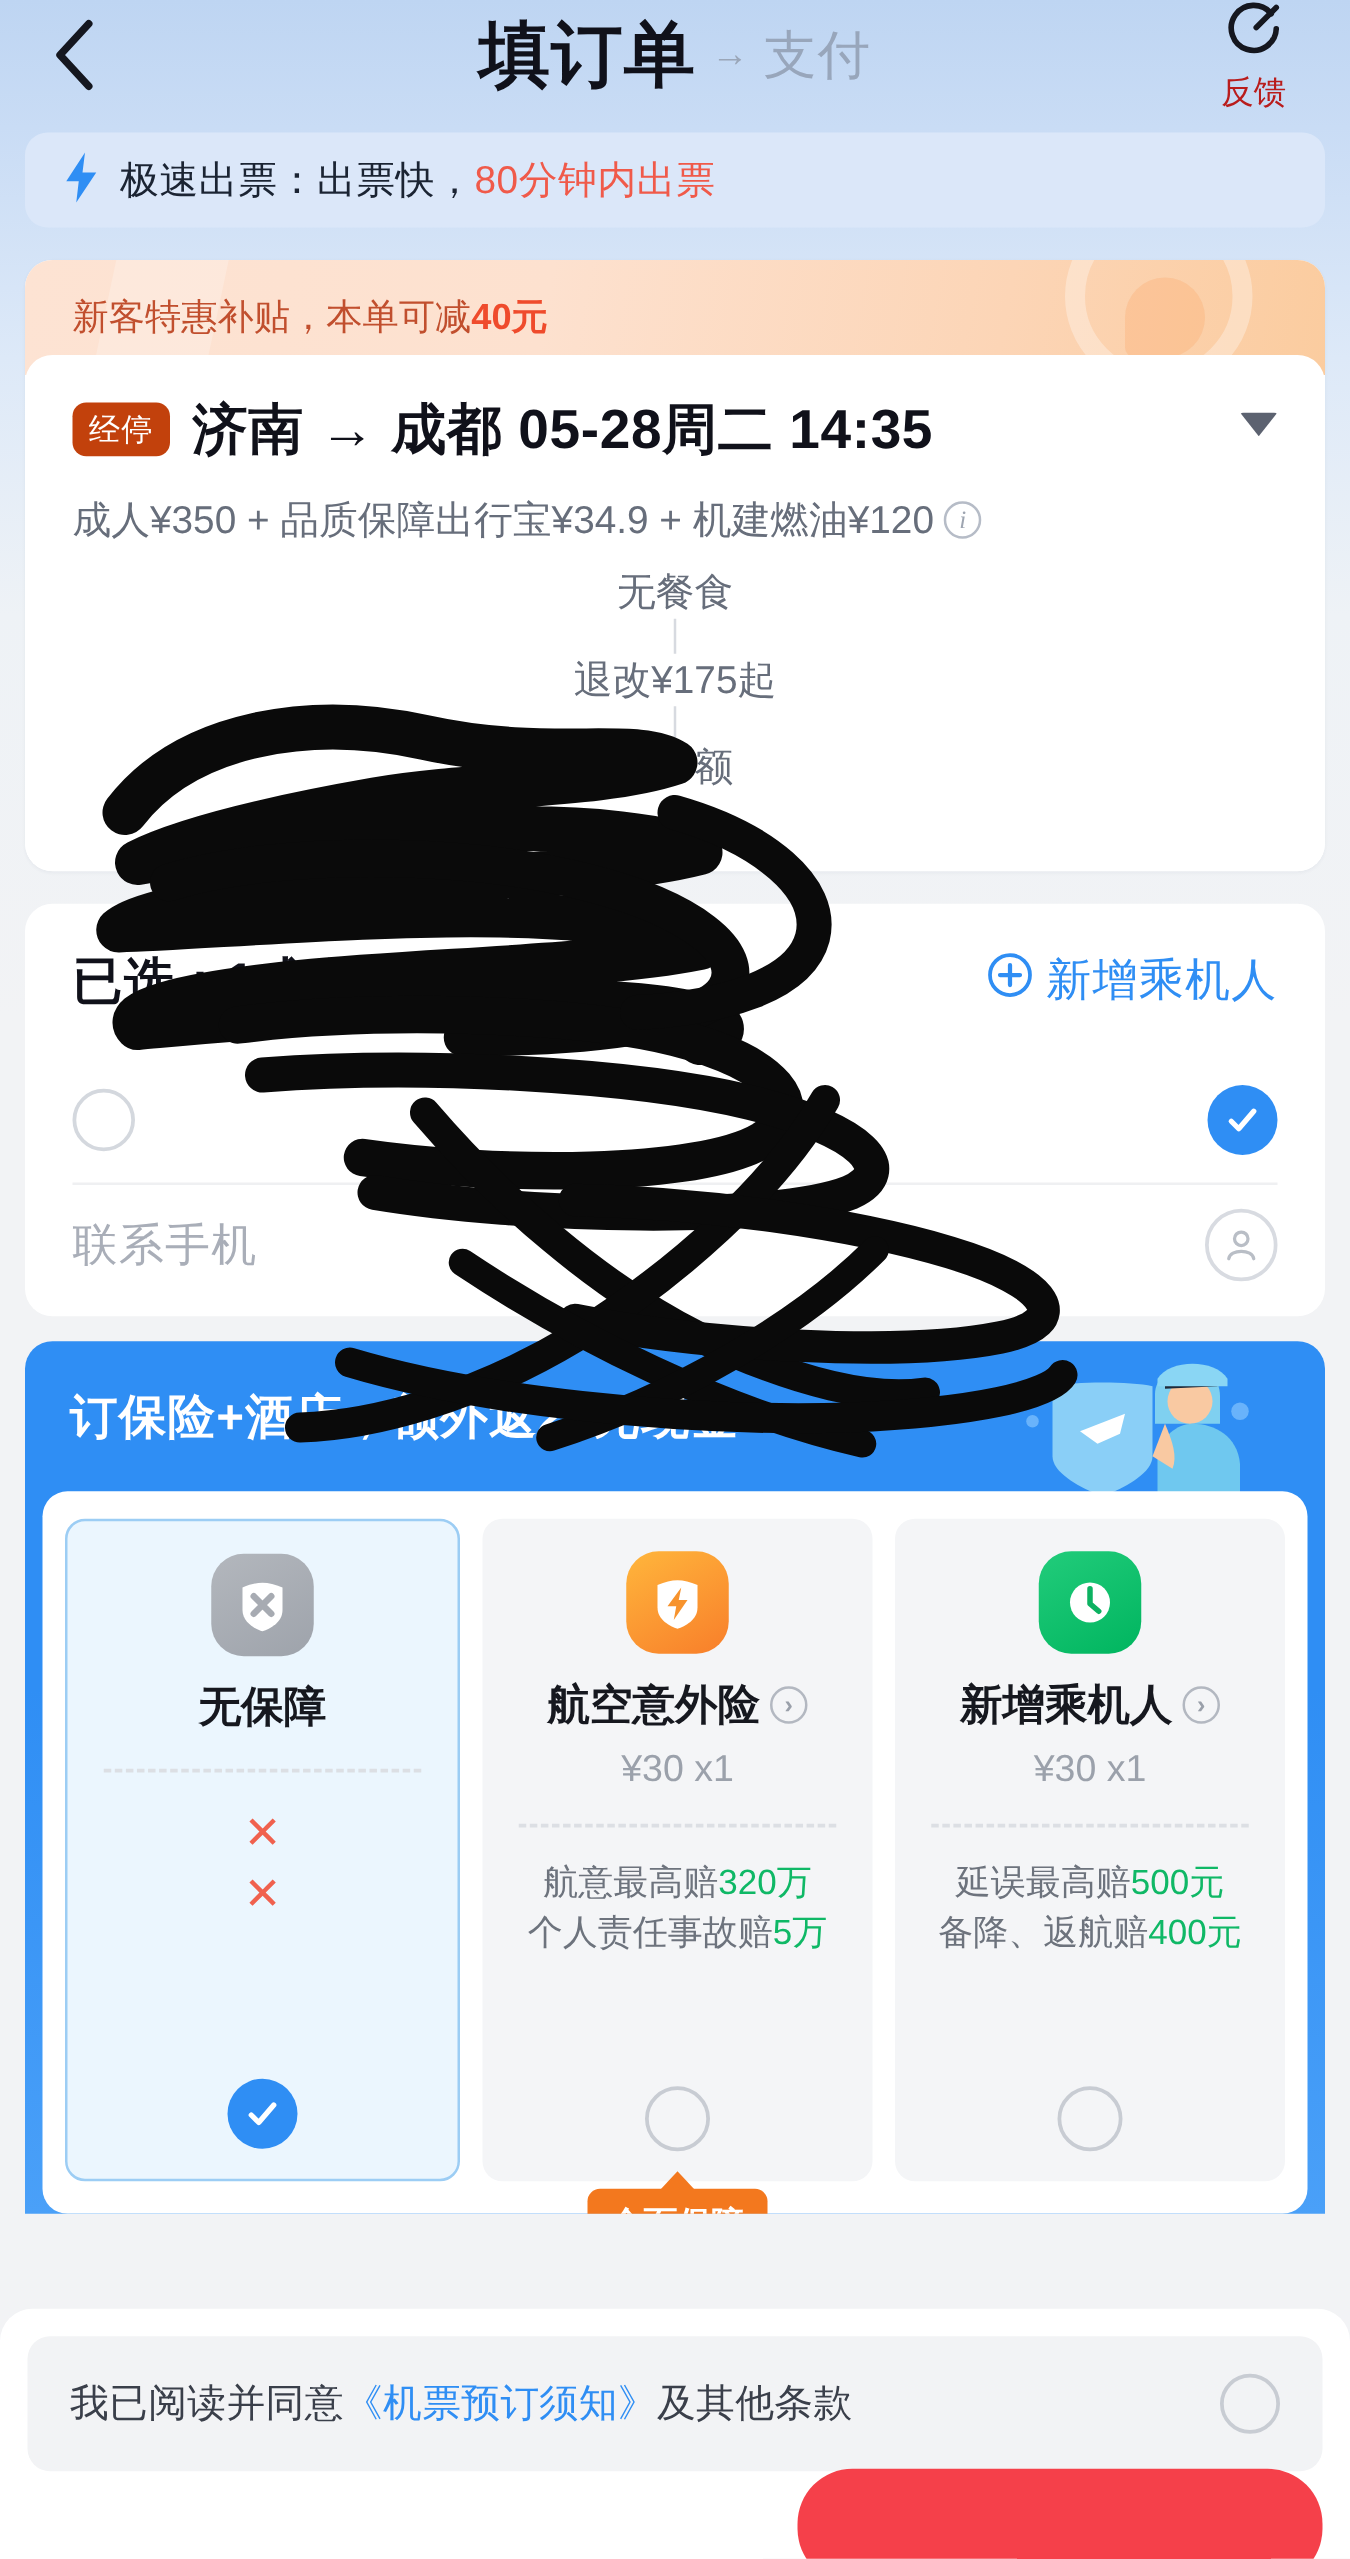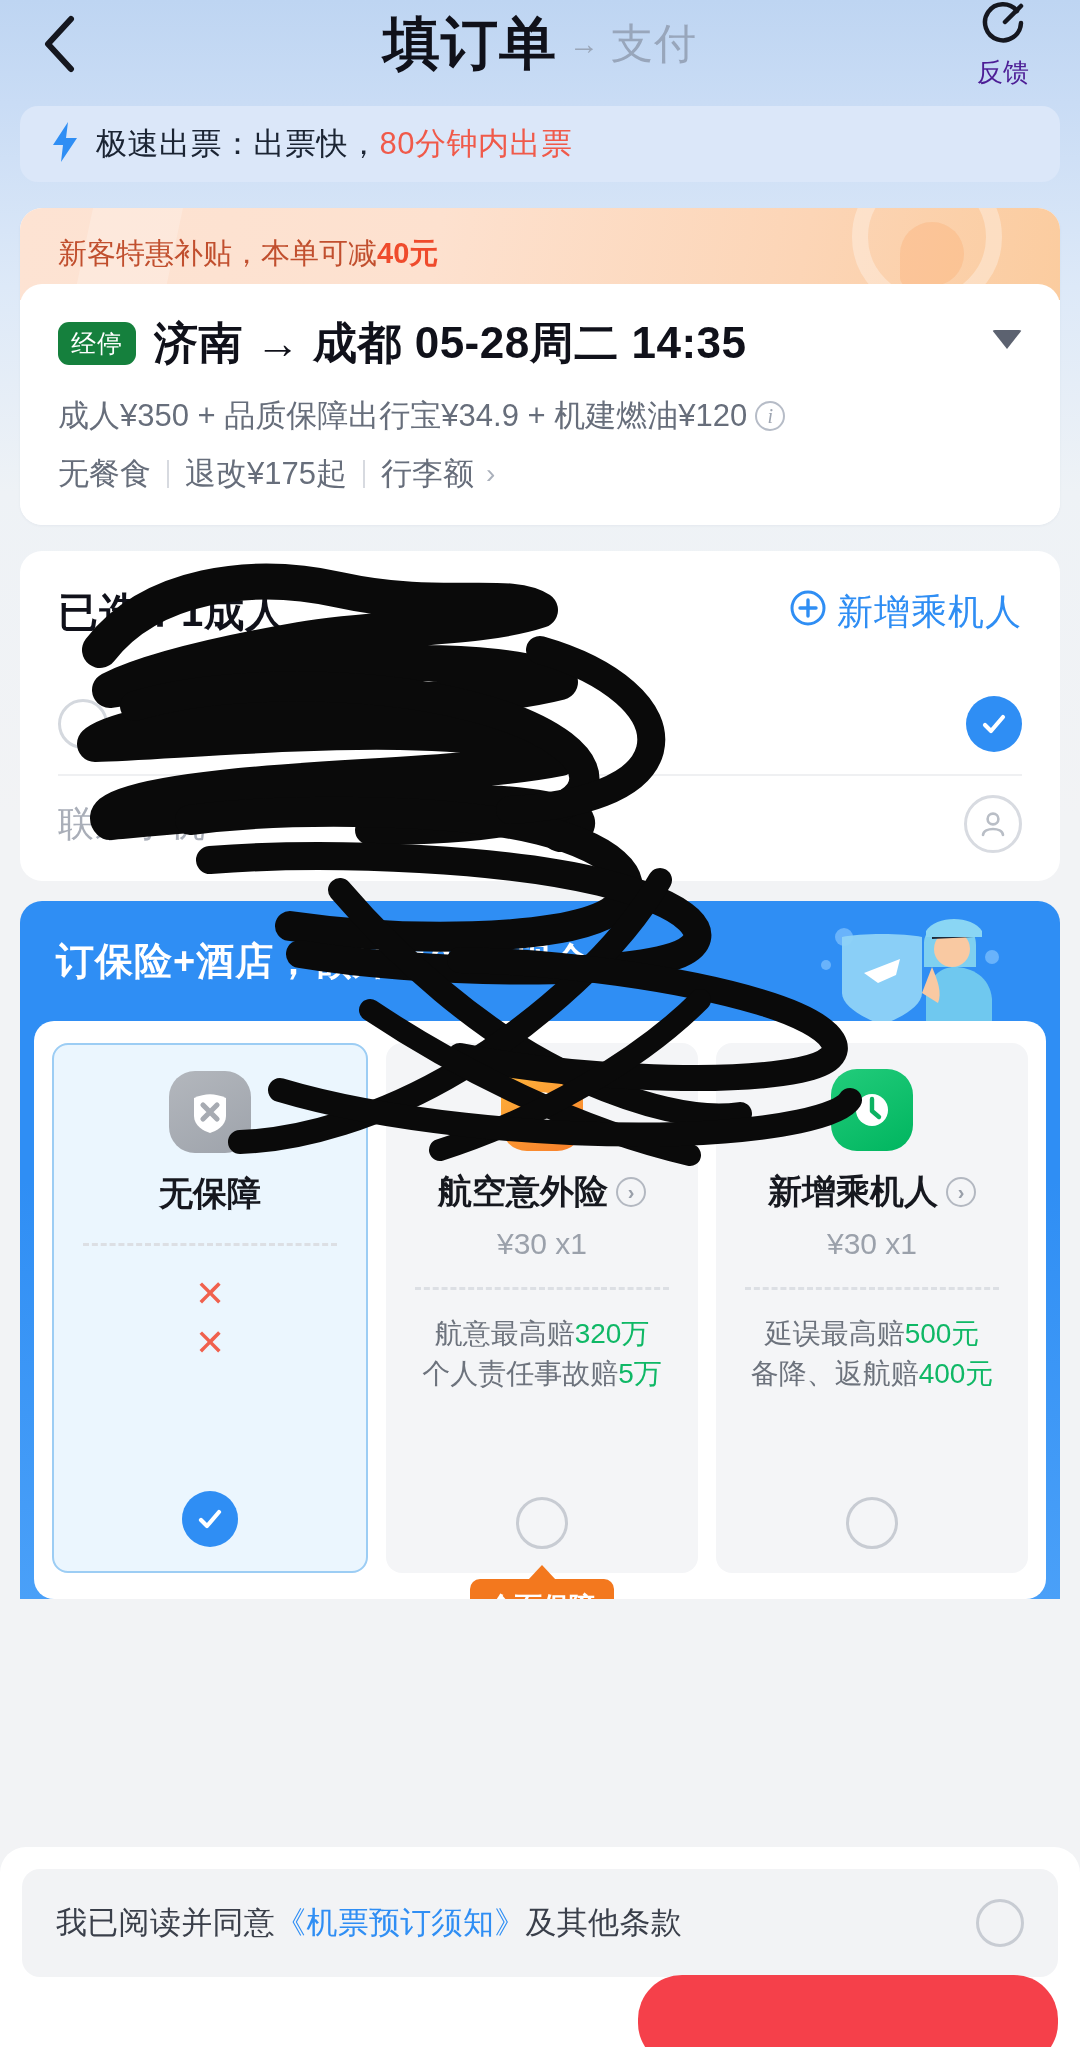--- a/index.html
+++ b/index.html
@@ -38,21 +38,21 @@
   .title-main {
     font-size: 57px; font-weight: bold; color: #10111a; letter-spacing: 1px;
   }
   .title-arrow { color: #9aa6b8; font-size: 30px; margin: 0 2px; }
   .title-next { font-size: 42px; color: #98a6bb; letter-spacing: 1px; }
   .feedback {
     position: absolute; right: 22px; top: -2px;
     display: flex; flex-direction: column; align-items: center; gap: 1px;
     width: 110px;
   }
-  .feedback-label { font-size: 26px; color: #4c1d95; }
+  .feedback-label { font-size: 26px; color: #b91c1c; }
 
   
   .fast-banner {
     margin: 18px 20px 0 20px;
     height: 76px;
     background: #dbe7f9;
     border-radius: 18px;
     display: flex; align-items: center;
     padding: 0 30px;
     gap: 16px;
@@ -104,21 +104,21 @@
     margin-top: -16px;
     padding: 30px 38px 30px 38px;
     position: relative;
     z-index: 3;
   }
   .route-line {
     display: flex; align-items: center; gap: 18px;
     position: relative;
   }
   .tag-stop {
-    background: #15803d;
+    background: #c2410c;
     color: #fff;
     font-size: 25px;
     border-radius: 11px;
     padding: 5px 13px;
     letter-spacing: 1px;
     flex: 0 0 auto;
   }
   .route-text {
     font-size: 44px; font-weight: bold; color: #10111a; letter-spacing: 0.5px;
     white-space: nowrap;
@@ -142,20 +142,21 @@
     width: 30px; height: 30px;
     border: 2px solid #b6bcc7; border-radius: 50%;
     font-size: 20px; color: #9ea5b1;
     font-style: italic; font-family: "Liberation Serif", serif;
   }
   .meta-line {
     margin-top: 16px;
     font-size: 31px; color: #676e7b;
     display: flex; align-items: center;
     white-space: nowrap;
+    flex-direction: column;
   }
   .meta-sep {
     display: inline-block; width: 2px; height: 28px;
     background: #d7dae0; margin: 0 16px;
   }
   .meta-chev { margin-left: 12px; color: #aab0bb; font-size: 28px; }
 
   
   .passenger-card {
     margin: 26px 20px 0 20px;

